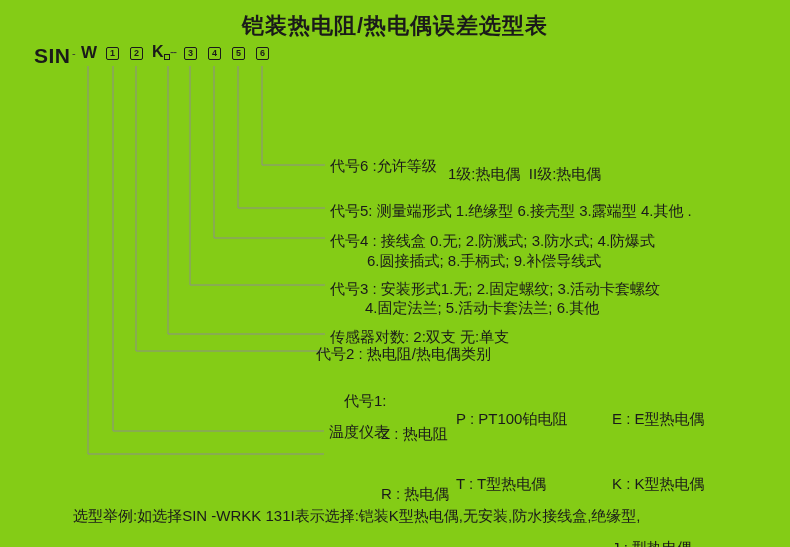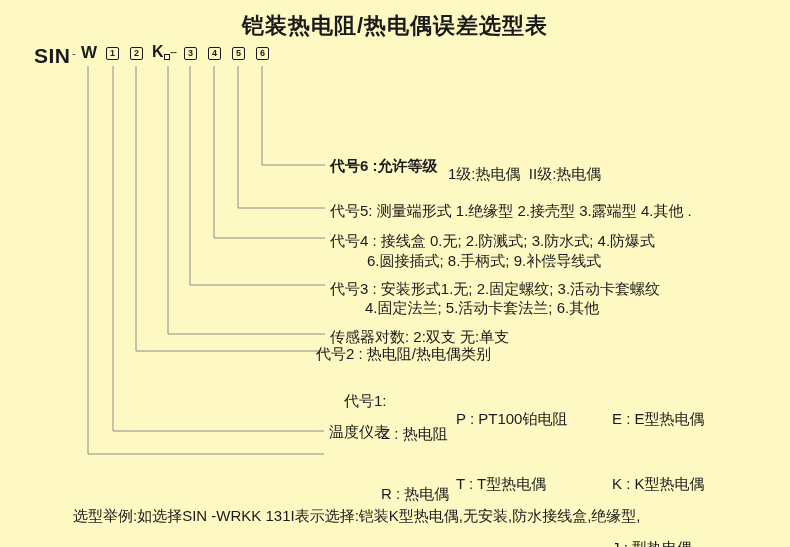--- a/index.html
+++ b/index.html
@@ -1,19 +1,19 @@
 <!DOCTYPE html>
 <html><head>
 <meta charset="utf-8">
 <style>
   html,body{margin:0;padding:0;background:#ffffff;}
   .page{
     position:relative;
     width:790px;height:547px;
-    background:#fef9c3;
+    background:#84cc16;
     font-family:"Liberation Sans", sans-serif;
     color:#1a1a1a;
     overflow:hidden;
   }
   .abs{position:absolute;white-space:pre;}
   .title{
     left:0;top:11px;width:100%;
     text-align:center;
     font-size:22px;font-weight:700;
     letter-spacing:1px;
@@ -63,24 +63,24 @@
     <path class="connector" d="M262 66 L262 165 L325 165"></path>
     <path class="connector" d="M238 66 L238 208 L325 208"></path>
     <path class="connector" d="M214 66 L214 238 L325 238"></path>
     <path class="connector" d="M190 66 L190 285 L325 285"></path>
     <path class="connector" d="M168 66 L168 334 L325 334"></path>
     <path class="connector" d="M136 66 L136 351 L325 351"></path>
     <path class="connector" d="M113 66 L113 431 L324 431"></path>
     <path class="connector" d="M88 66 L88 454 L324 454"></path>
   </svg>
 
-  <div class="abs lbl" style="left:330px;top:155px;font-weight:bold;">代号6 :允许等级</div>
+  <div class="abs lbl" style="left:330px;top:155px;">代号6 :允许等级</div>
   <div class="abs lbl" style="left:448px;top:163px;">1级:热电偶  II级:热电偶</div>
 
-  <div class="abs lbl" style="left:330px;top:200px;">代号5: 测量端形式 1.绝缘型 2.接壳型 3.露端型 4.其他 .</div>
+  <div class="abs lbl" style="left:330px;top:200px;">代号5: 测量端形式 1.绝缘型 6.接壳型 3.露端型 4.其他 .</div>
 
   <div class="abs lbl" style="left:330px;top:230px;">代号4 : 接线盒 0.无; 2.防溅式; 3.防水式; 4.防爆式</div>
   <div class="abs lbl" style="left:367px;top:250px;">6.圆接插式; 8.手柄式; 9.补偿导线式</div>
 
   <div class="abs lbl" style="left:330px;top:278px;">代号3 : 安装形式1.无; 2.固定螺纹; 3.活动卡套螺纹</div>
   <div class="abs lbl" style="left:365px;top:297px;">4.固定法兰; 5.活动卡套法兰; 6.其他</div>
 
   <div class="abs lbl" style="left:330px;top:326px;">传感器对数: 2:双支 无:单支</div>
 
   <div class="abs lbl" style="left:316px;top:343px;">代号2 : 热电阻/热电偶类别</div>

